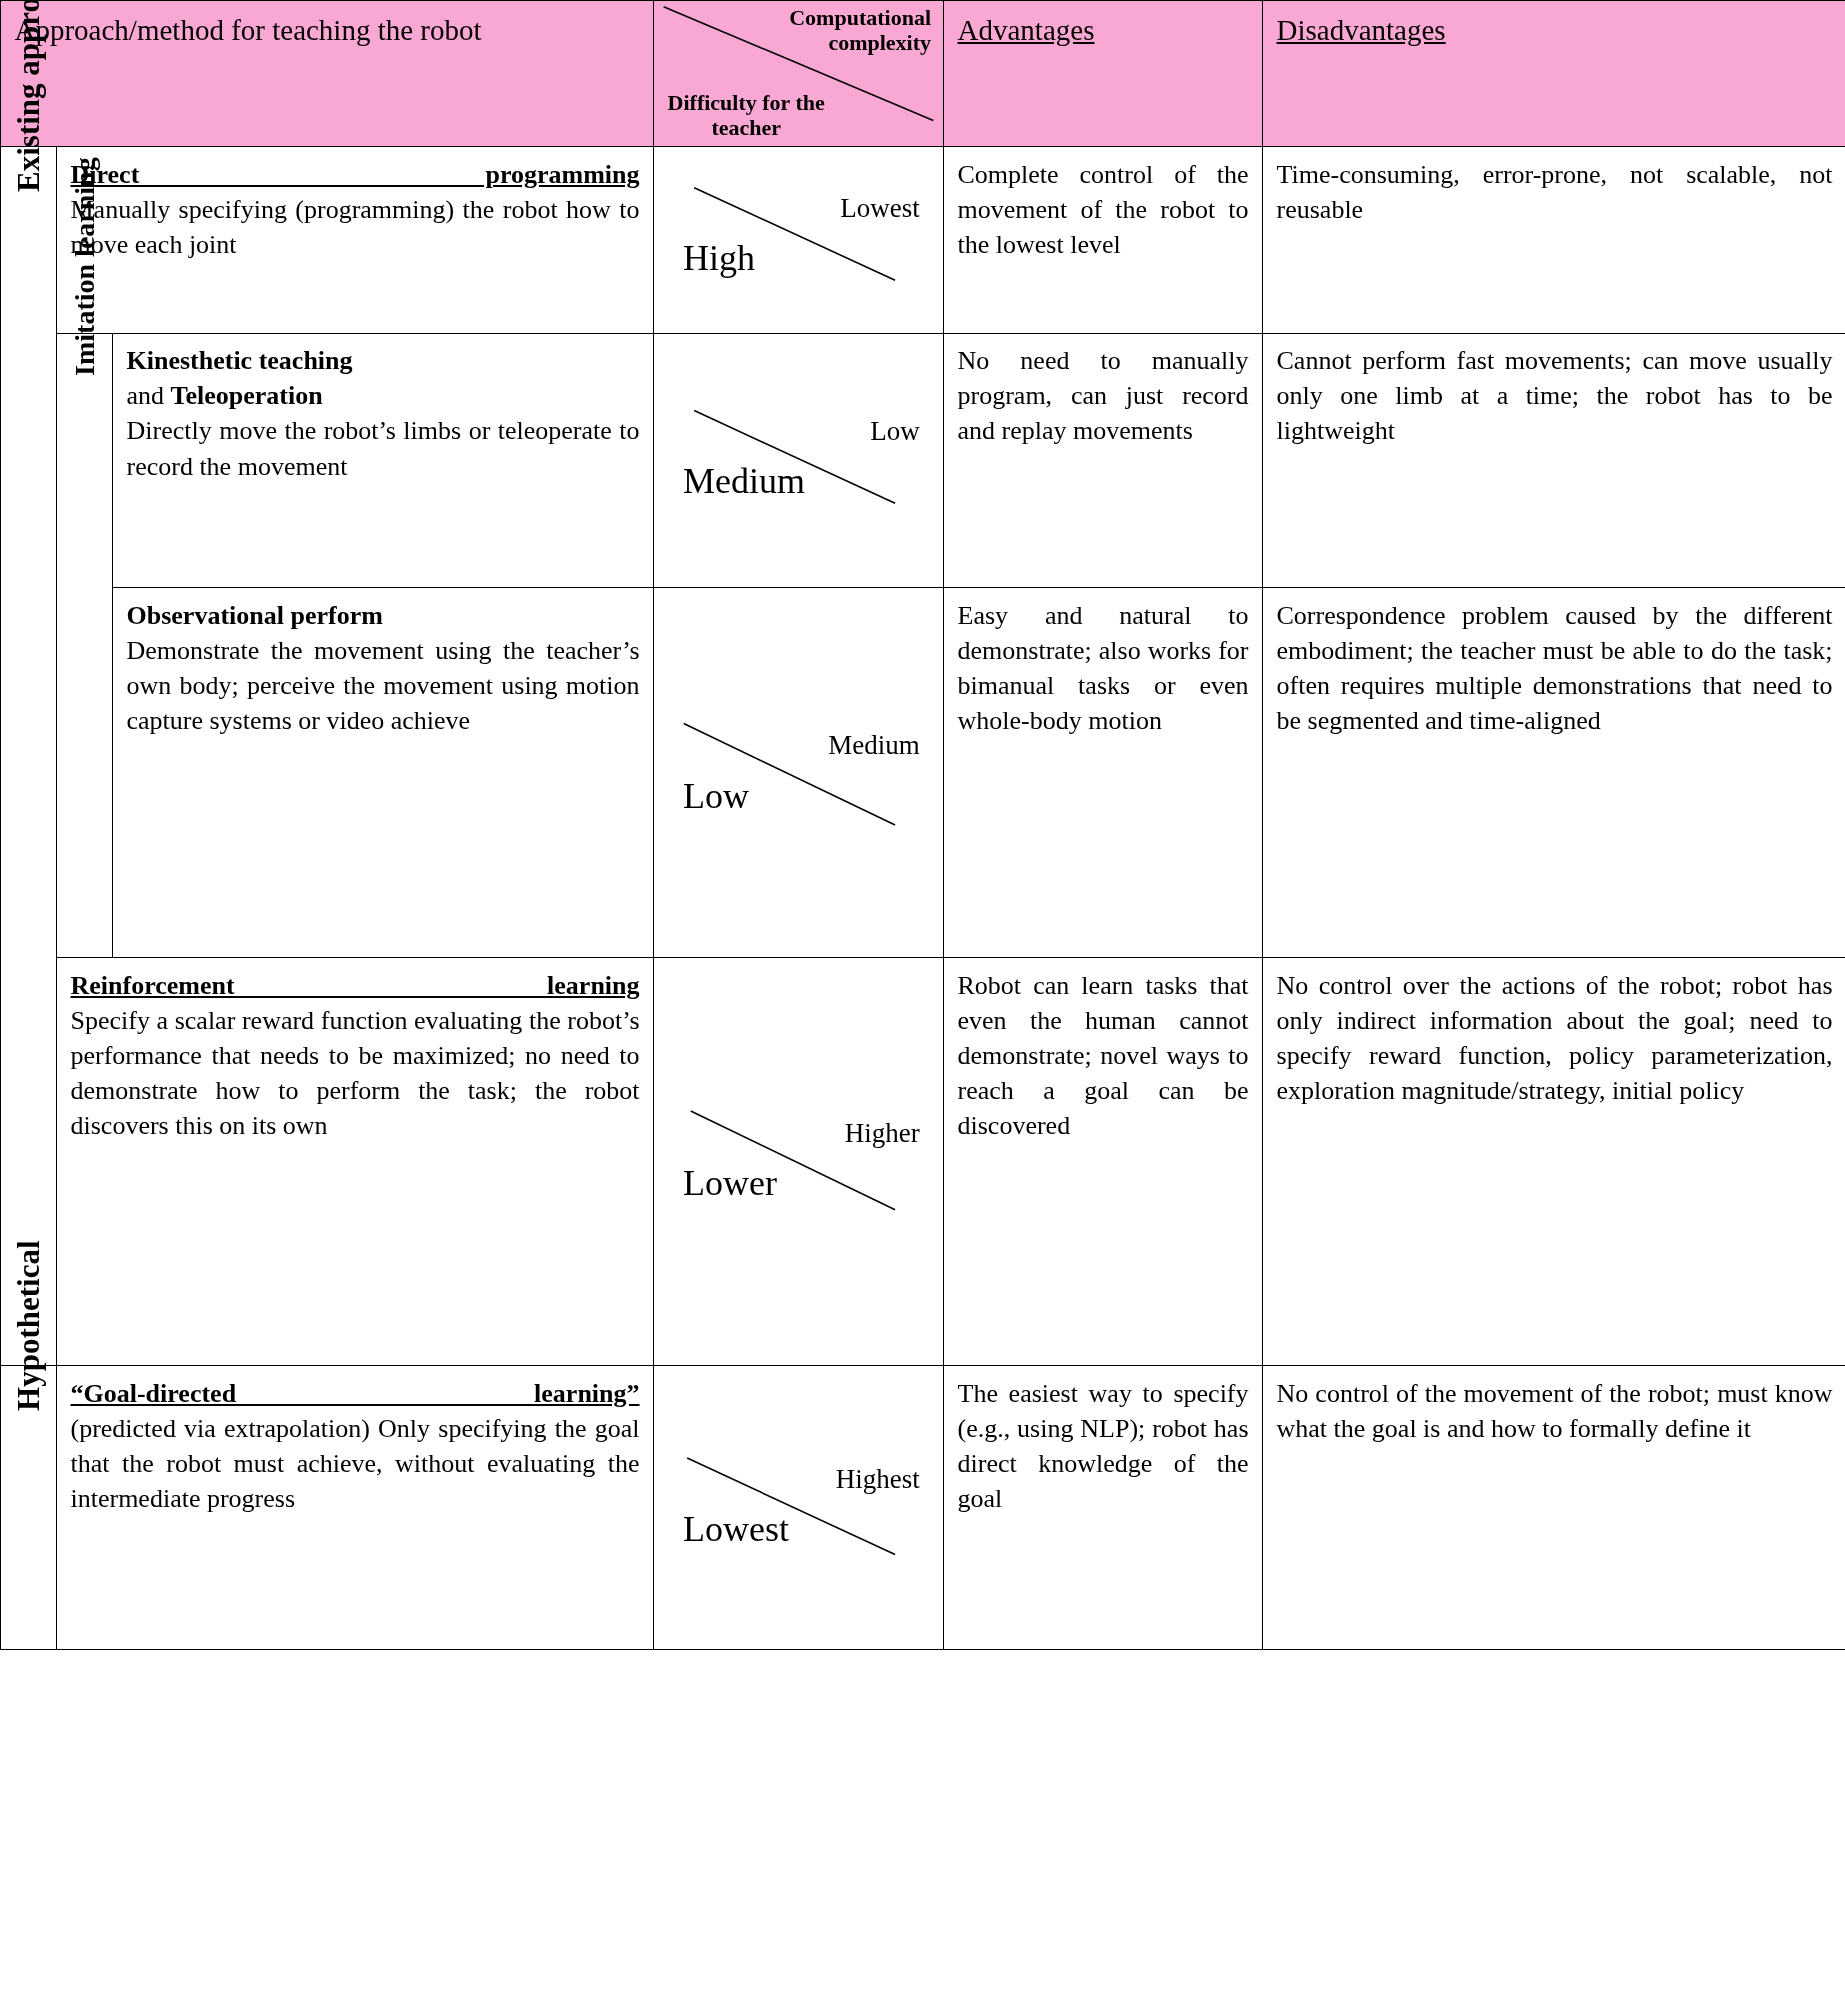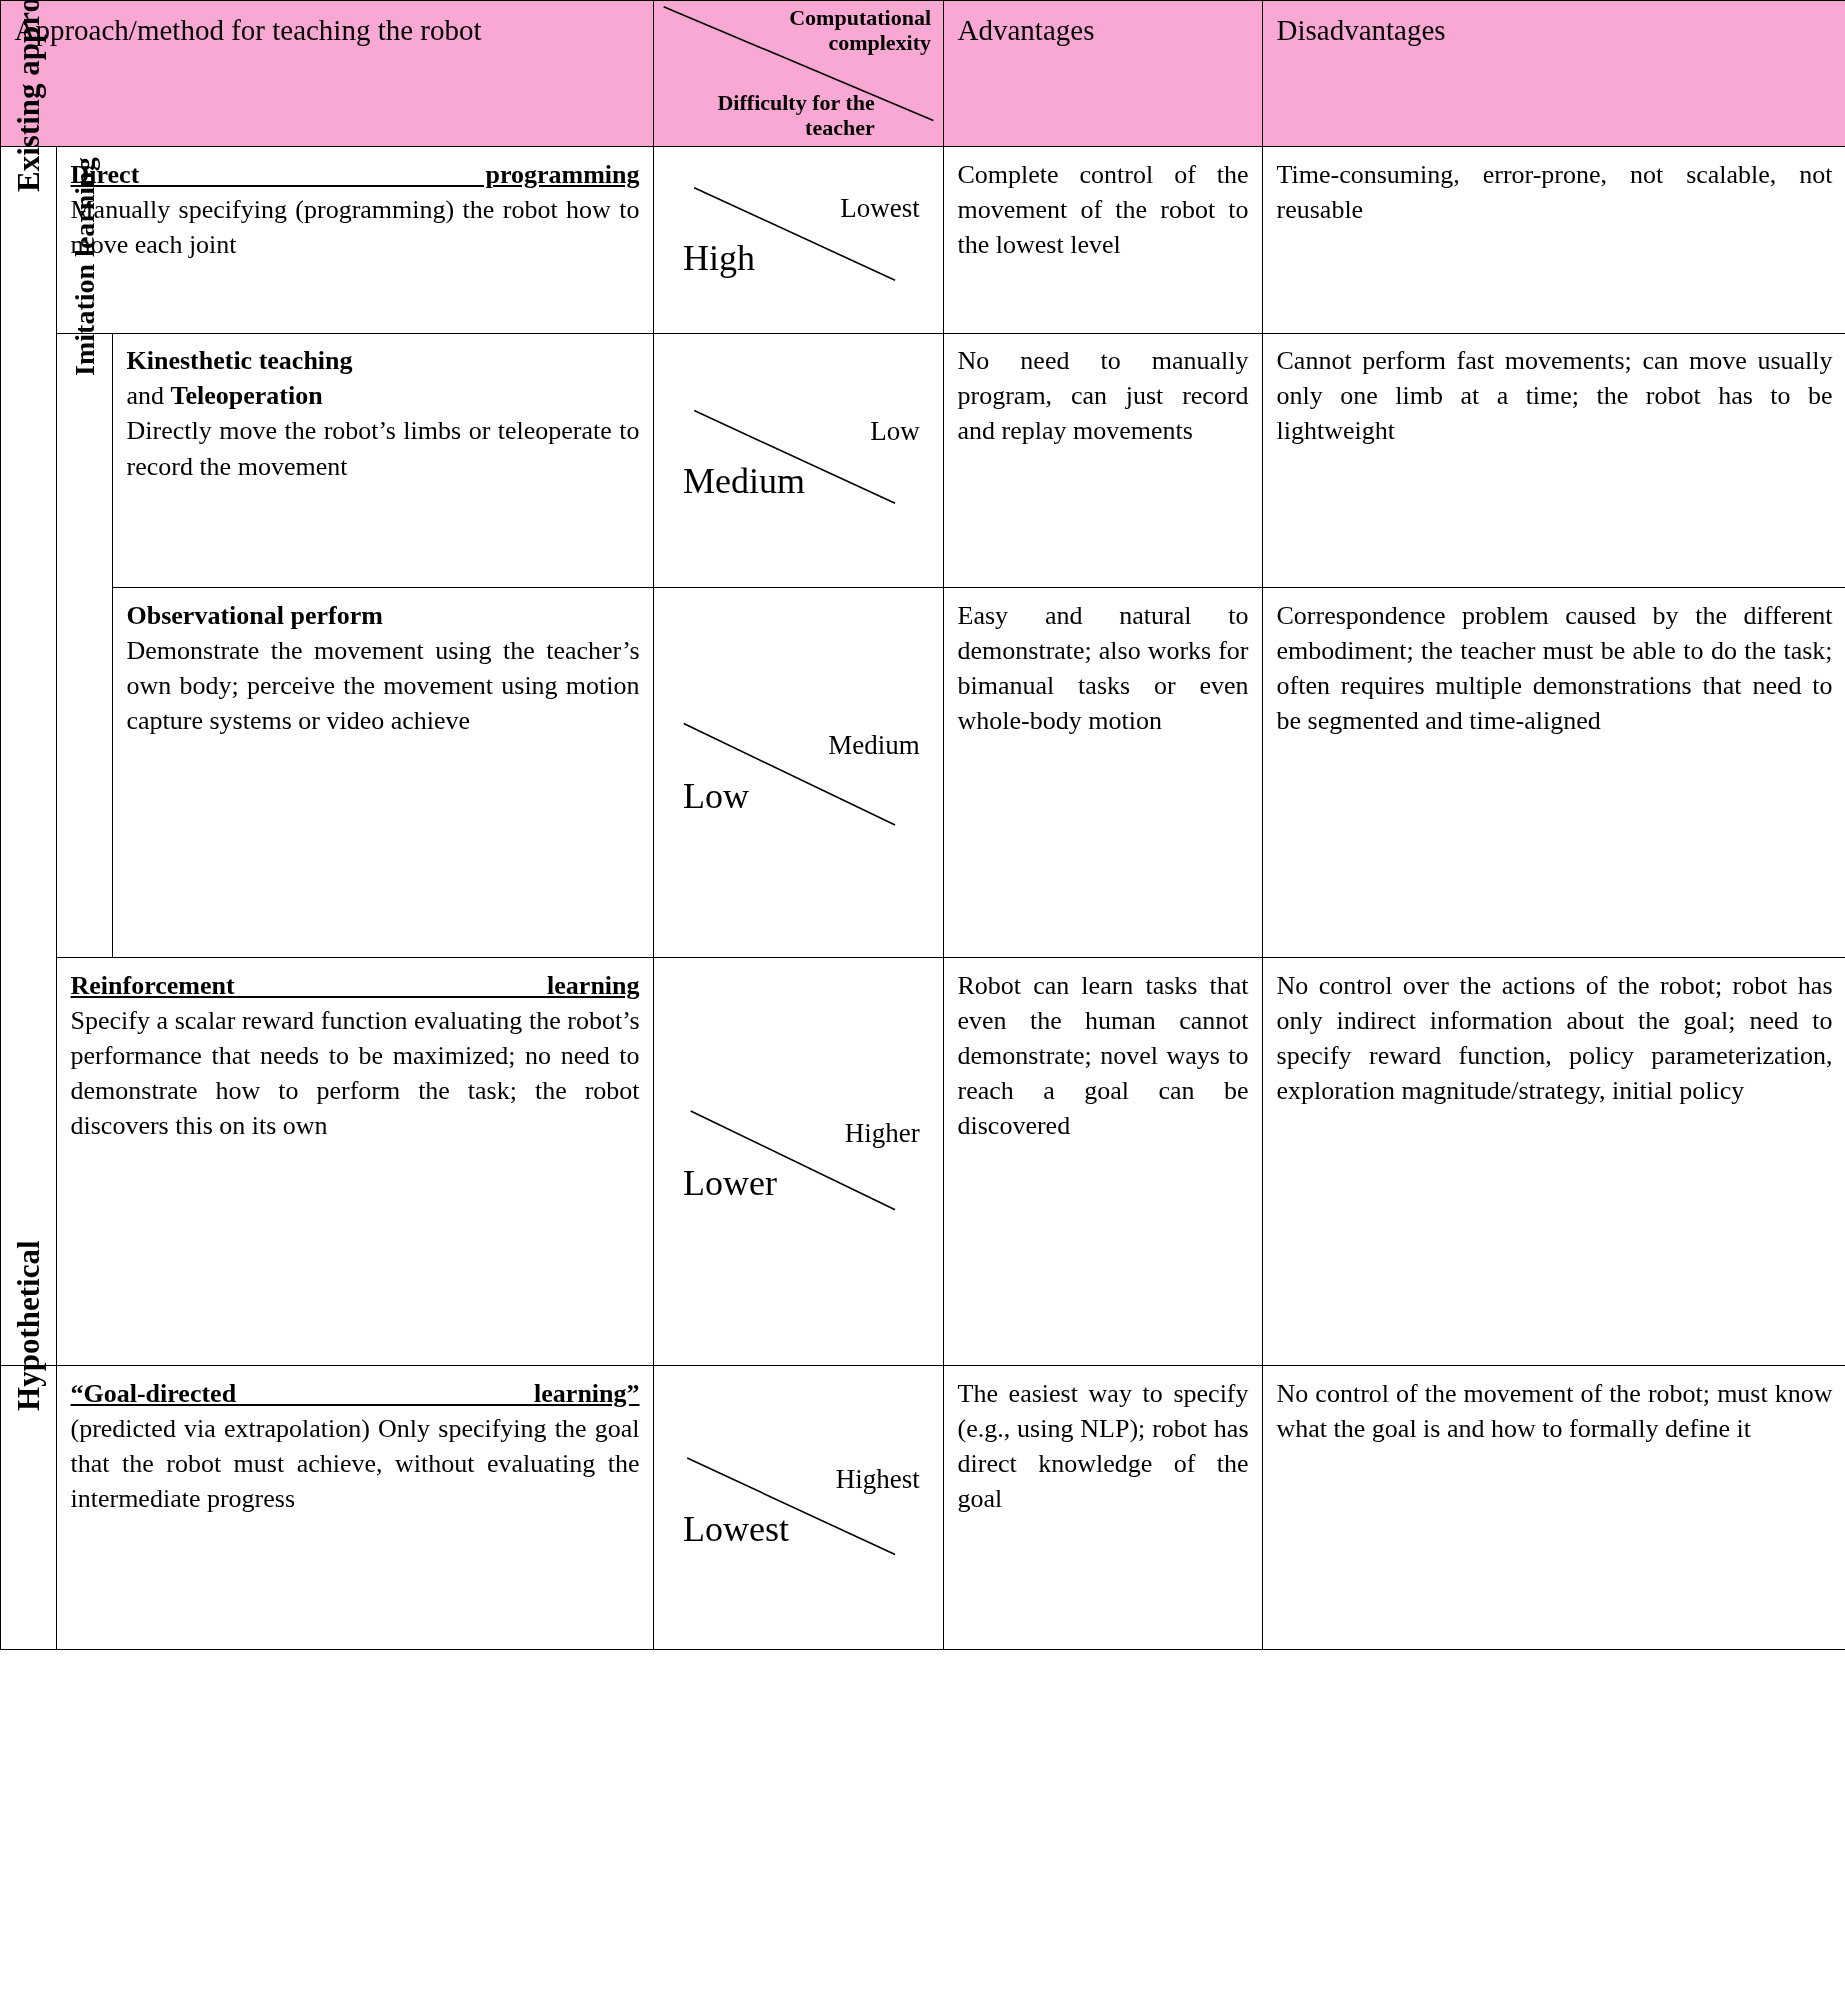--- a/index.html
+++ b/index.html
@@ -44,20 +44,21 @@
     vertical-align: middle;
     font-weight: bold;
     font-size: 29px;
     padding: 9.7px 13.5px;
   }
   th.h-approach {
     text-align: center;
   }
   th.h-adv, th.h-dis {
     text-align: left;
+    text-decoration: underline;
   }
 
   
   th.h-split {
     position: relative;
     padding: 3.9px 7.7px;
     height: 124px;
   }
   th.h-split .top-lbl {
     position: absolute;
@@ -66,26 +67,25 @@
     text-align: right;
     font-size: 22px;
     font-weight: bold;
     line-height: 1.15;
     width: 164px;
   }
   th.h-split .bot-lbl {
     position: absolute;
     bottom: 5.8px;
     left: 7.7px;
-    text-align: right;
+    text-align: center;
     font-size: 22px;
     font-weight: bold;
     line-height: 1.15;
     width: 169px;
-    margin-left: 44px;
   }
   th.h-split .diag {
     position: absolute;
     top: 0; left: 0; right: 0; bottom: 0;
     pointer-events: none;
   }
 
   
   td.side {
     width: 58px;

